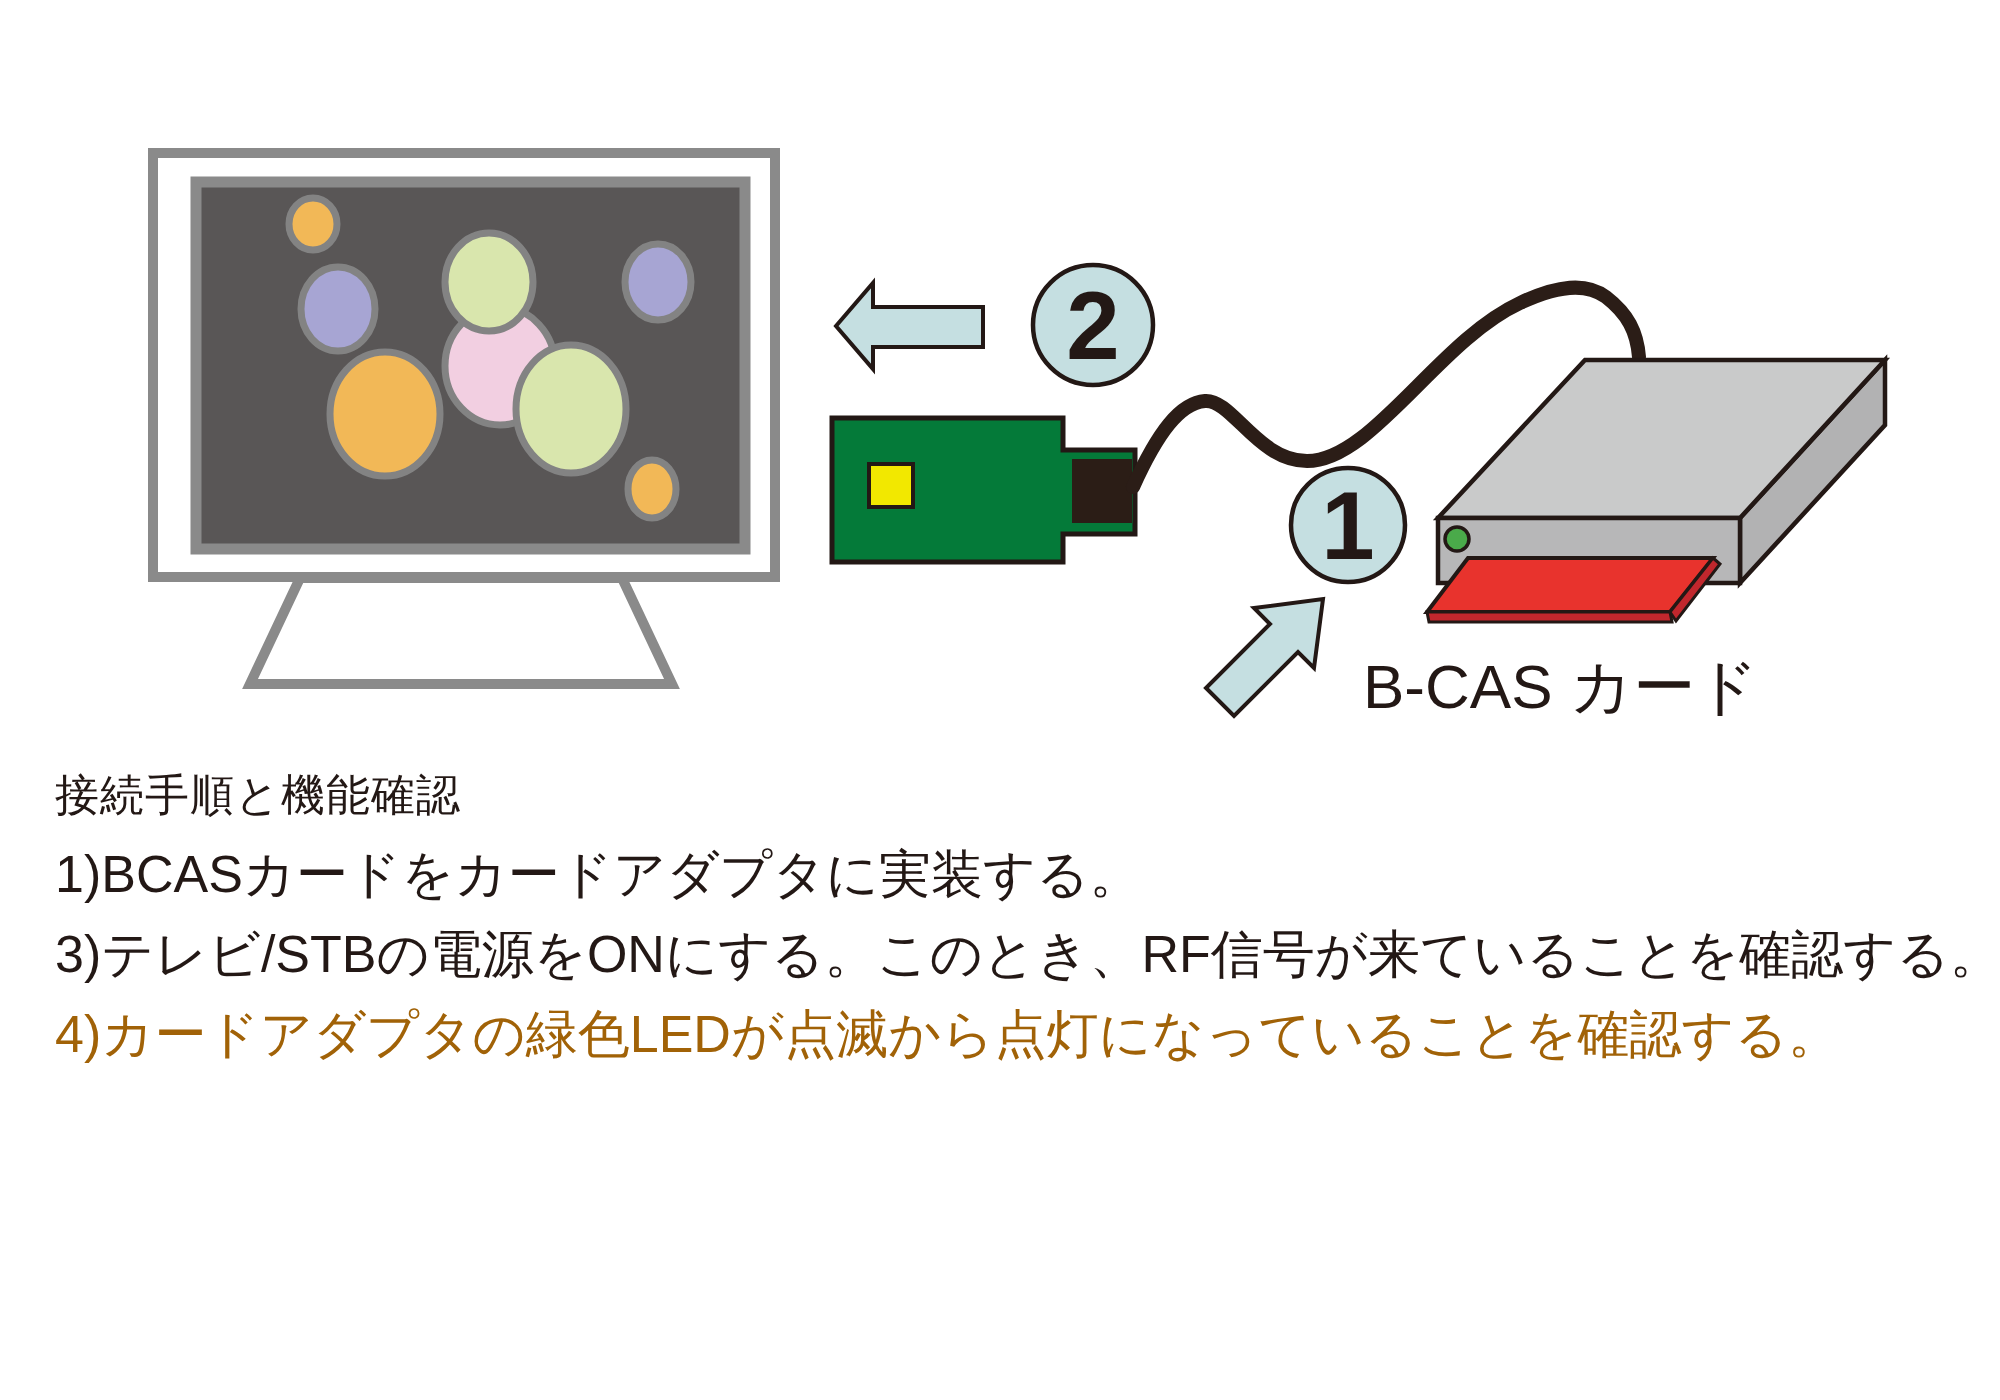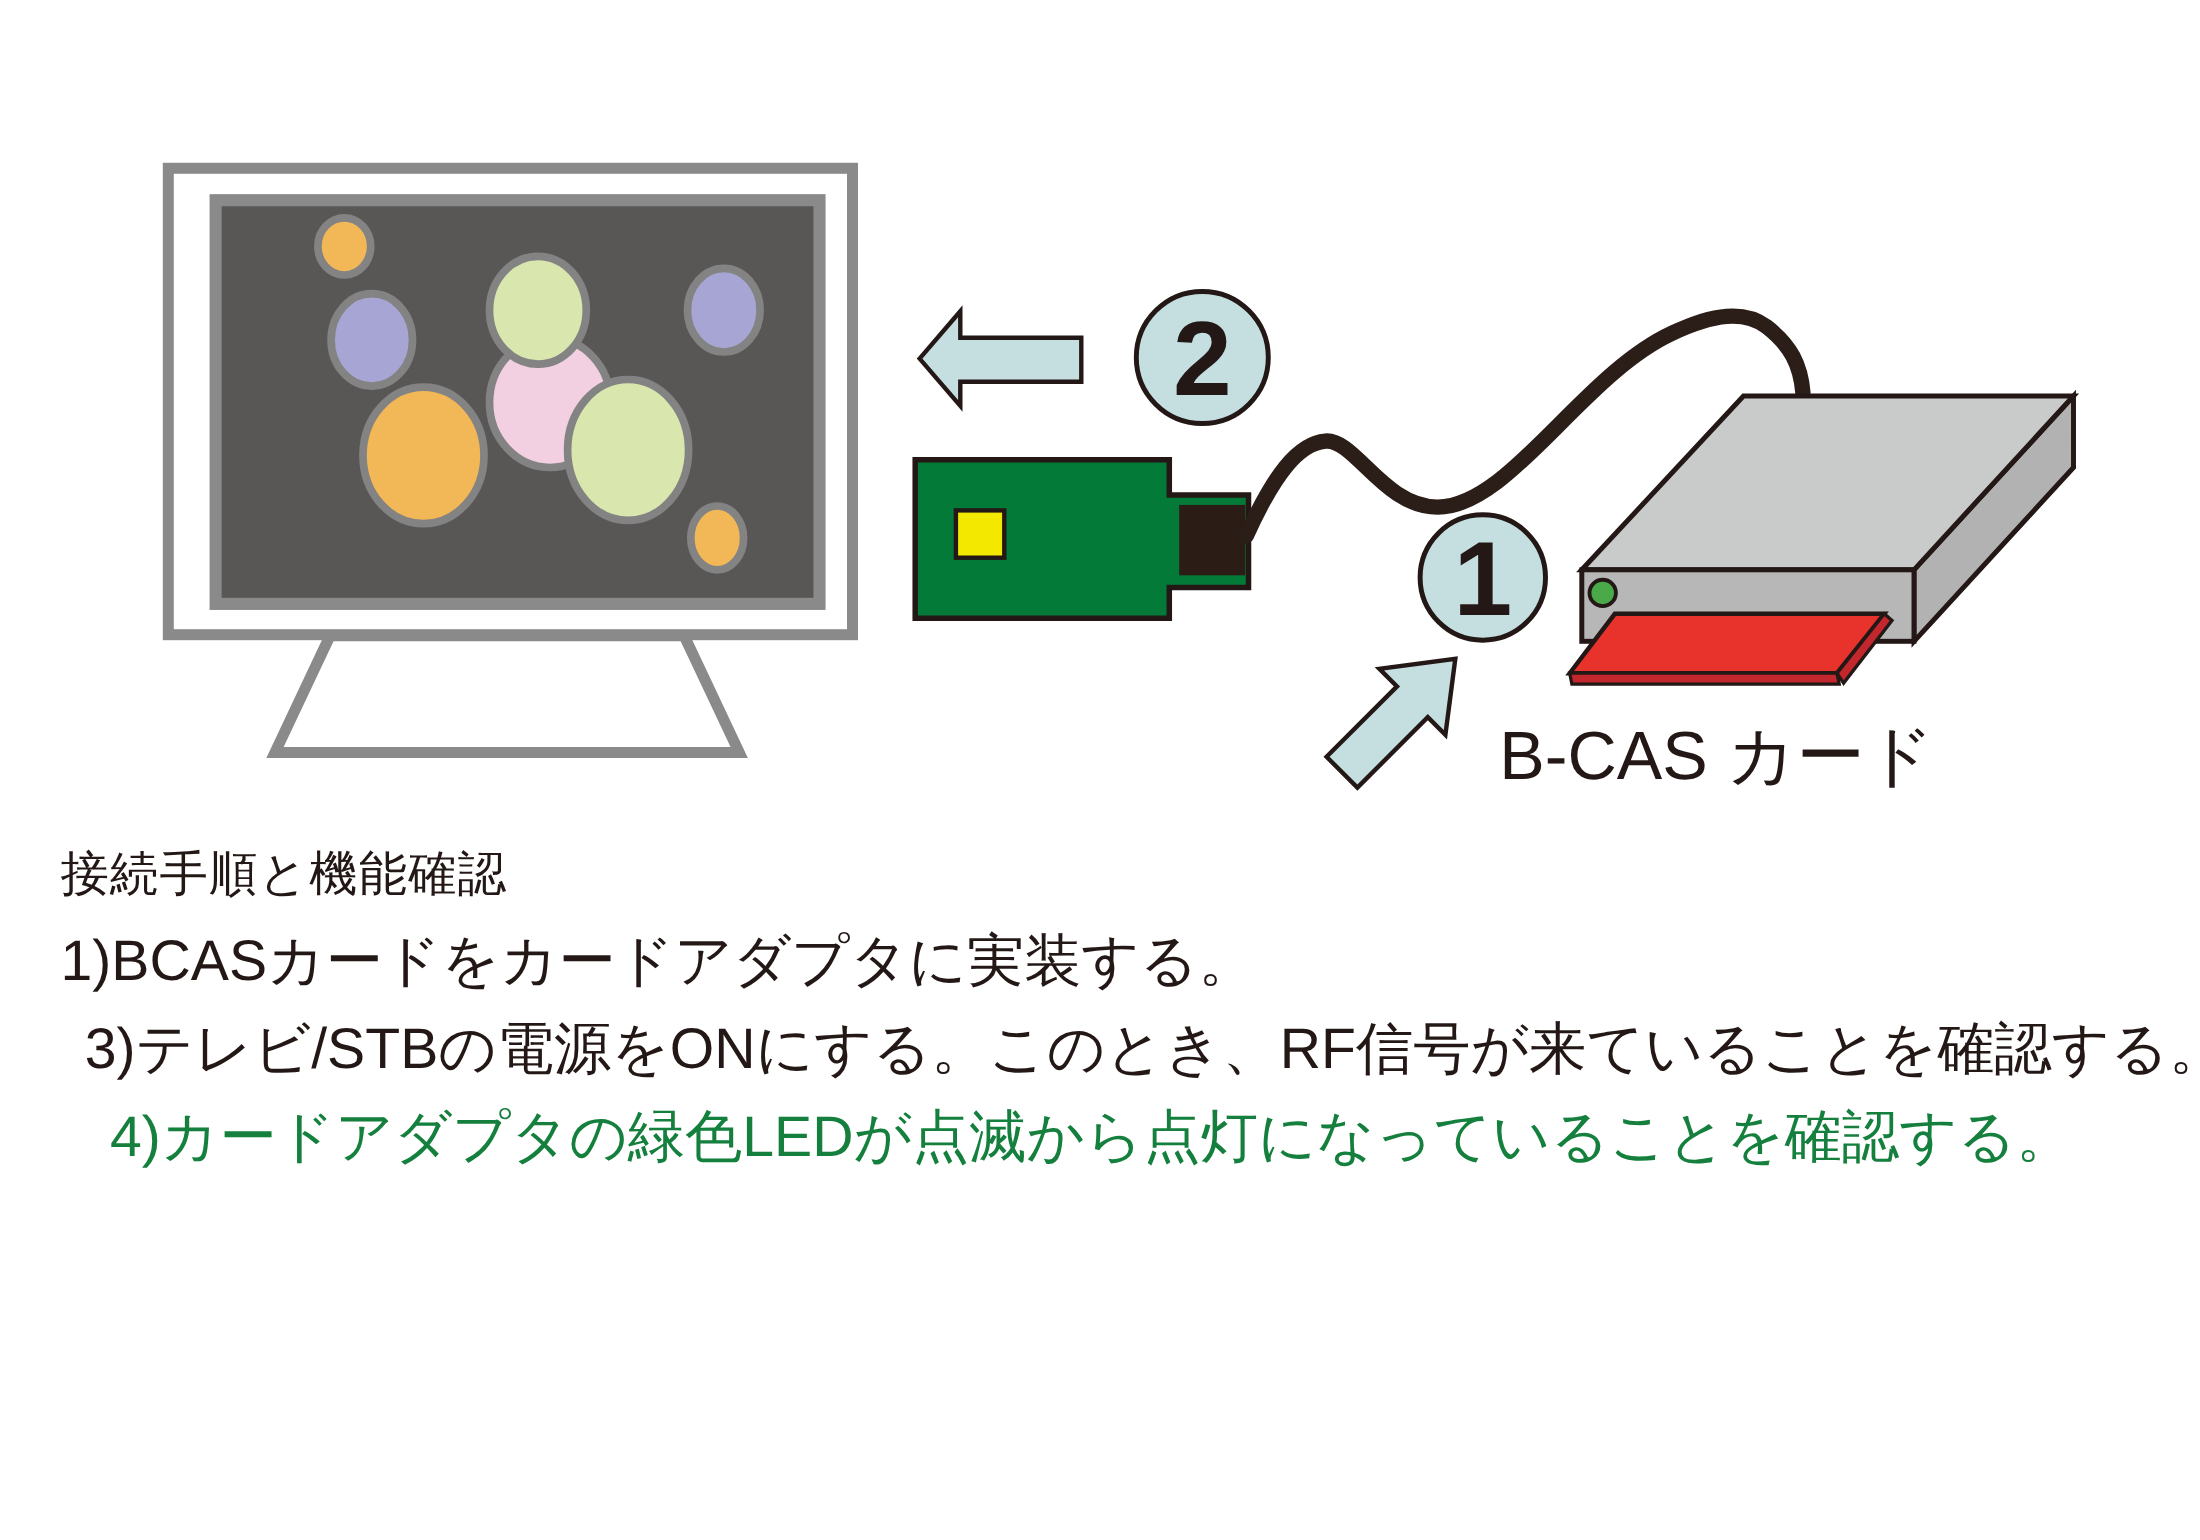--- a/index.html
+++ b/index.html
@@ -104,17 +104,17 @@
       <text class="badge-digit" x="1348" y="559" text-anchor="middle" style="fill: rgb(35, 24, 21);">1</text>
     </g>
 
     <text class="card-label-text" x="1363" y="708" style="fill: rgb(35, 24, 21);">B-CAS カード</text>
 
   </svg>
 
   <div class="instructions">
     <div class="instructions-heading" style="color: rgb(35, 24, 21);">接続手順と機能確認</div>
     <div class="instruction-line" style="color: rgb(35, 24, 21);">1)BCASカードをカードアダプタに実装する。</div>
-    <div class="instruction-line" style="color: rgb(35, 24, 21); margin-left: 22px;">3)テレビ/STBの電源をONにする。このとき、RF信号が来ていることを確認する。</div>
-    <div class="instruction-line" style="color: #15803d; margin-left: 45px;">4)カードアダプタの緑色LEDが点滅から点灯になっていることを確認する。</div>
+    <div class="instruction-line" style="color: rgb(35, 24, 21);">3)テレビ/STBの電源をONにする。このとき、RF信号が来ていることを確認する。</div>
+    <div class="instruction-line" style="color: #a16207;">4)カードアダプタの緑色LEDが点滅から点灯になっていることを確認する。</div>
   </div>
 
 </div>
 
 </body></html>

